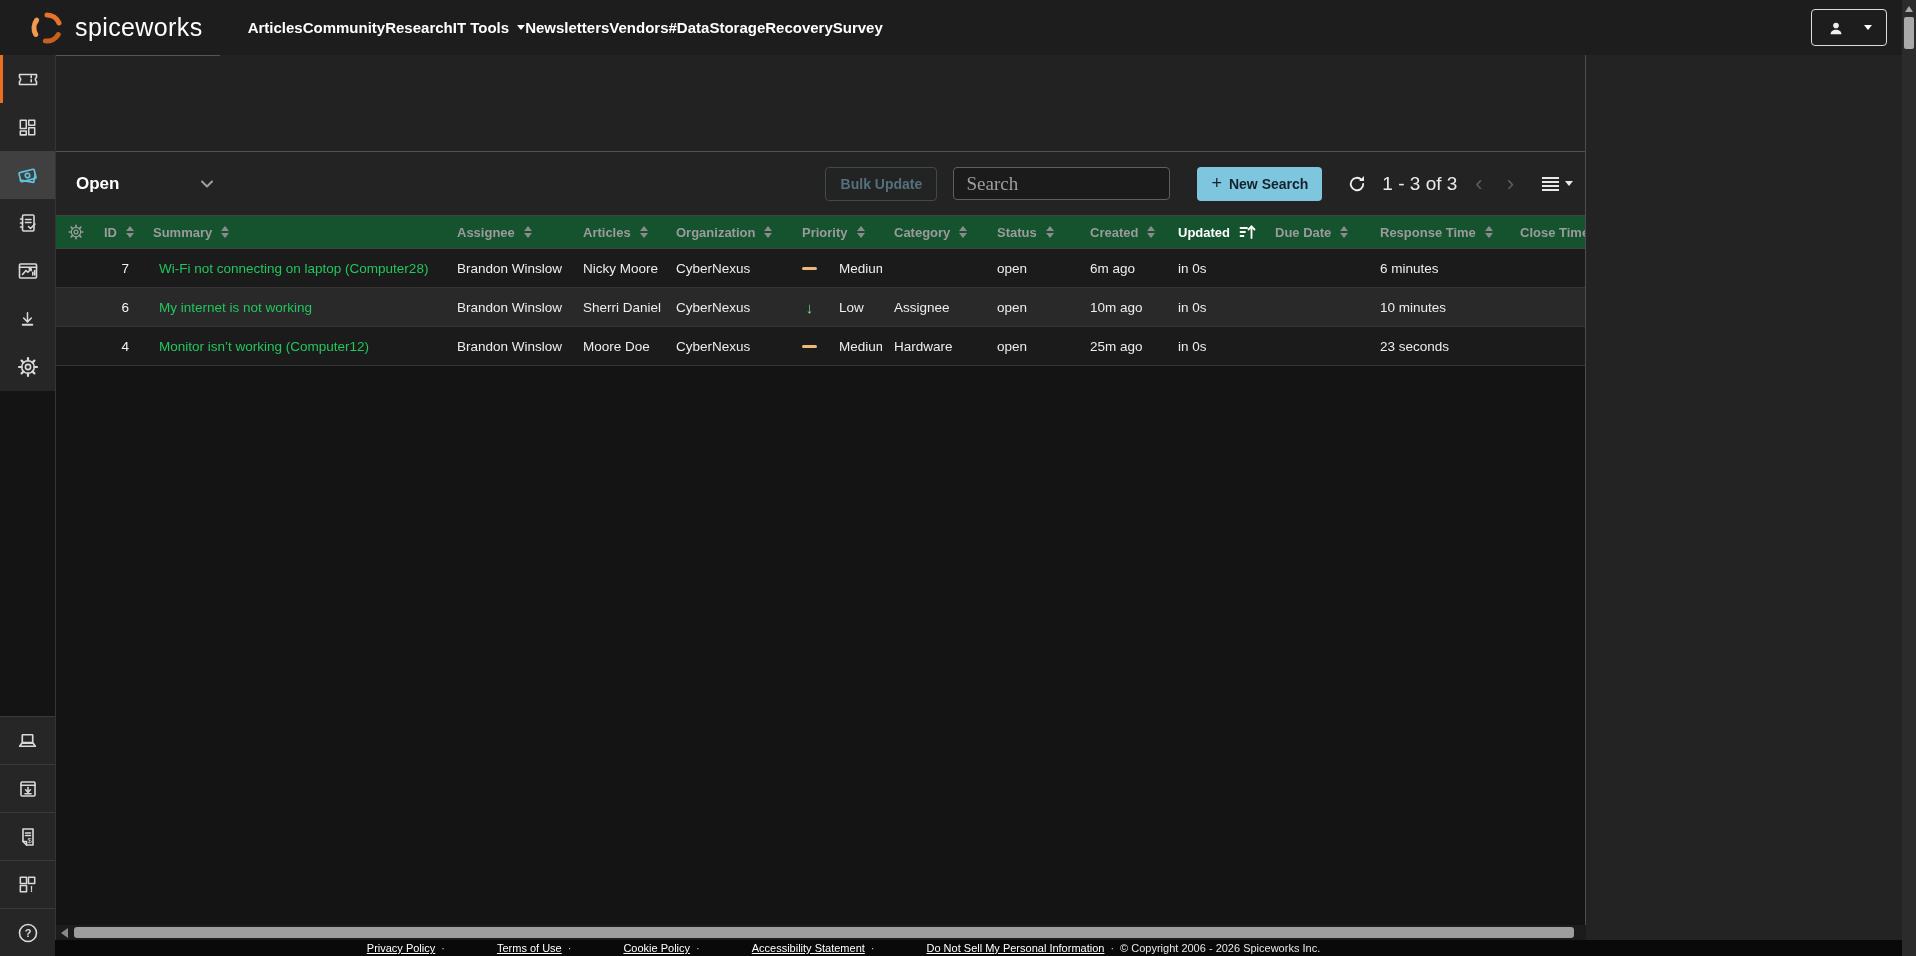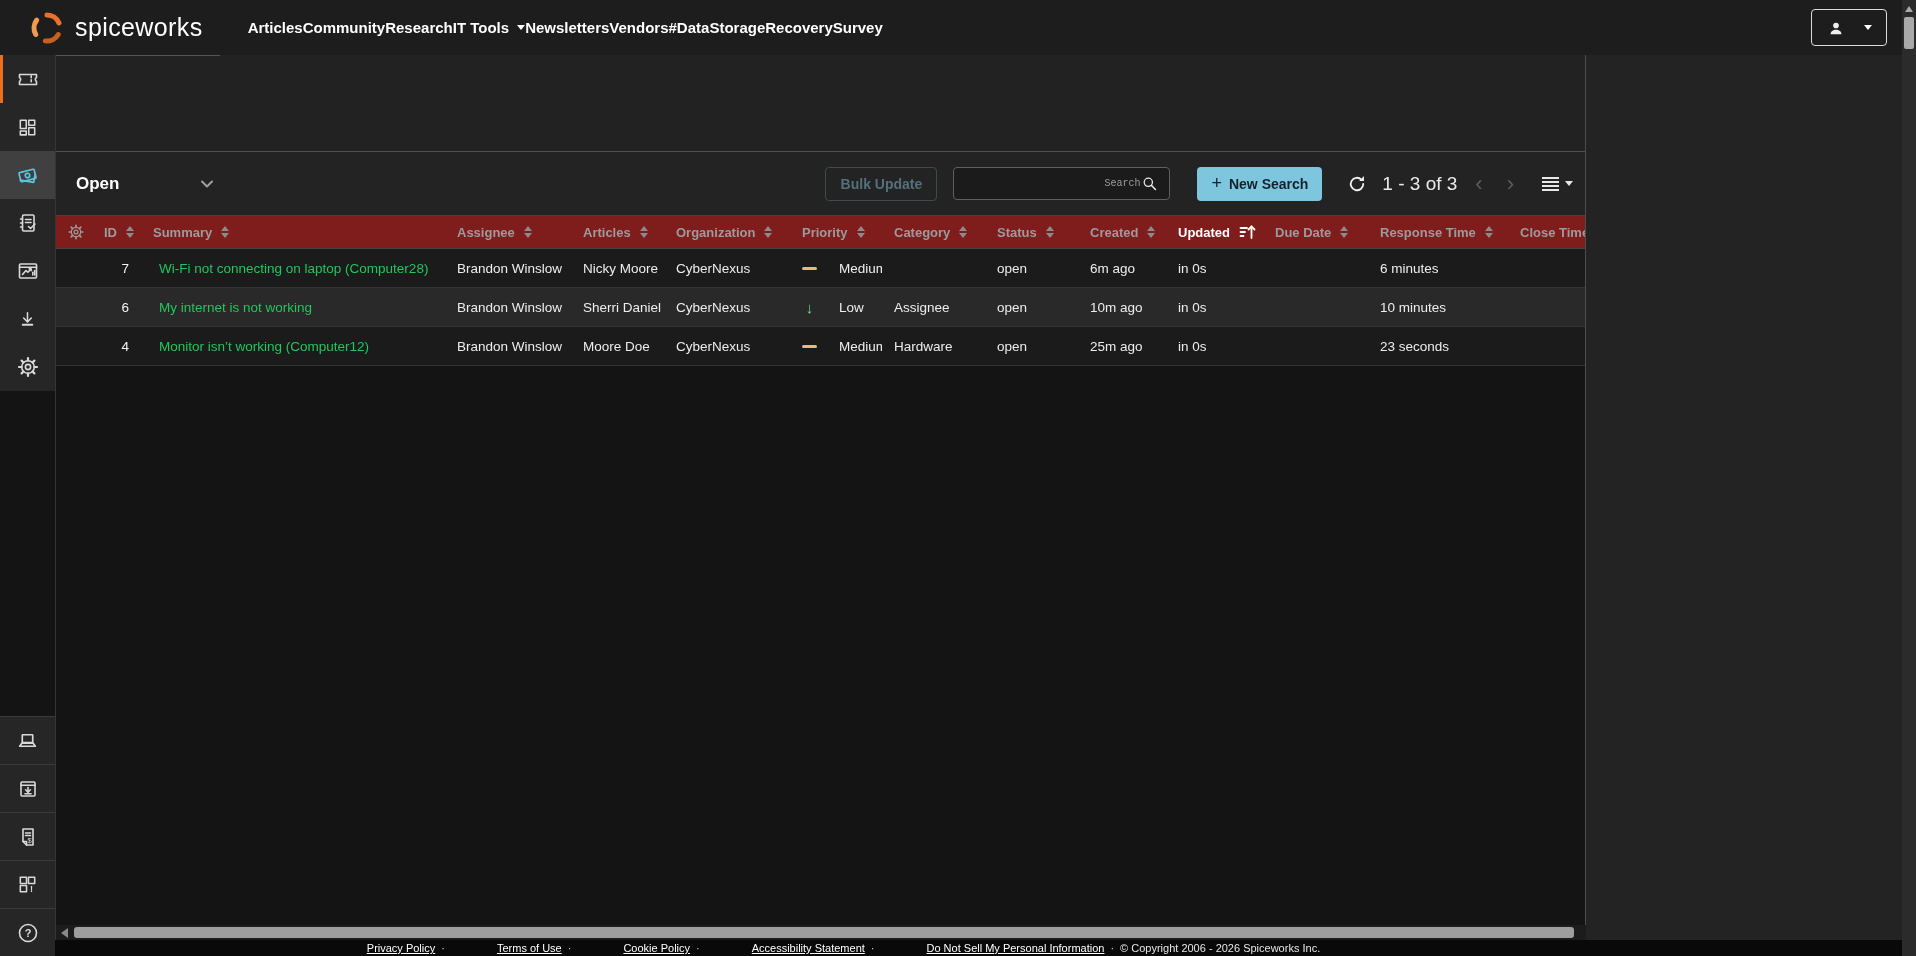--- a/index.html
+++ b/index.html
@@ -60,23 +60,22 @@
 
   .btn-bulk {
     margin-left:auto; width:112px; height:34px; border:1px solid #3c4a51; border-radius:4px;
     background:transparent; color:#54707d; font-size:14px; font-weight:bold; cursor:default;
   }
   .searchbox {
     margin-left:16px; width:217px; height:33px; border:1px solid #5f5f5f; border-radius:4px;
     display:flex; align-items:center; background:#1b1b1b; padding:0 10px 0 12px;
   }
   .searchbox input {
-    flex:1; border:none; outline:none; background:transparent; color:#e8e8e8; font-size:10px;
-    font-family:Liberation Mono, monospace;
-    text-align:right;
+    flex:1; border:none; outline:none; background:transparent; color:#e8e8e8; font-size:19px;
+    font-family:Liberation Serif, serif;
   }
   .searchbox input::placeholder { color:#9e9e9e; }
   .search-ic { color:#e8e8e8; }
   .btn-new {
     margin-left:27px; height:34px; padding:0 14px; border:none; border-radius:4px;
     background:#7ec5de; color:#12232c; font-size:14px; font-weight:bold; cursor:pointer;
     display:flex; align-items:center; gap:7px; white-space:nowrap;
   }
   .btn-new .plus { font-size:18px; font-weight:normal; }
   .refresh-btn { margin-left:24px; color:#f0f0f0; cursor:pointer; }
@@ -85,21 +84,21 @@
   .pg-chev.left { margin-left:16px; }
   .pg-chev.right { margin-left:20px; }
   .view-btn { margin-left:26px; display:flex; align-items:center; gap:6px; cursor:pointer; }
   .view-lines { width:17px; height:14px;
     background-image:repeating-linear-gradient(to bottom, #e8e8e8 0 2px, transparent 2px 4px); }
   .view-caret { width:0; height:0; border-left:4px solid transparent; border-right:4px solid transparent; border-top:5px solid #e8e8e8; }
 
   
   .table-wrap { flex:1 1 auto; overflow:hidden; background:#141414; }
   table { width:1595px; table-layout:fixed; border-collapse:collapse; }
-  thead tr { height:33px; background:#7f1d1d; }
+  thead tr { height:33px; background:#14532d; }
   th { border-top:1px solid #424242; border-bottom:1px solid #424242;
        font-size:13px; font-weight:bold; color:#9b9b9b; text-align:left; padding:0 12px; white-space:nowrap; cursor:pointer; }
   .th-inner { display:inline-flex; align-items:center; gap:9px; }
   th.col-updated { color:#fff; }
   .sort { display:inline-flex; flex-direction:column; gap:2px; }
   .sort i { display:block; width:0; height:0; border-left:4px solid transparent; border-right:4px solid transparent; }
   .sort .s-up { border-bottom:5px solid #8b8b8b; }
   .sort .s-down { border-top:5px solid #8b8b8b; }
   th.col-gear { padding:0; text-align:center; color:#9b9b9b; }
   th.col-gear svg { margin:0 auto; }

